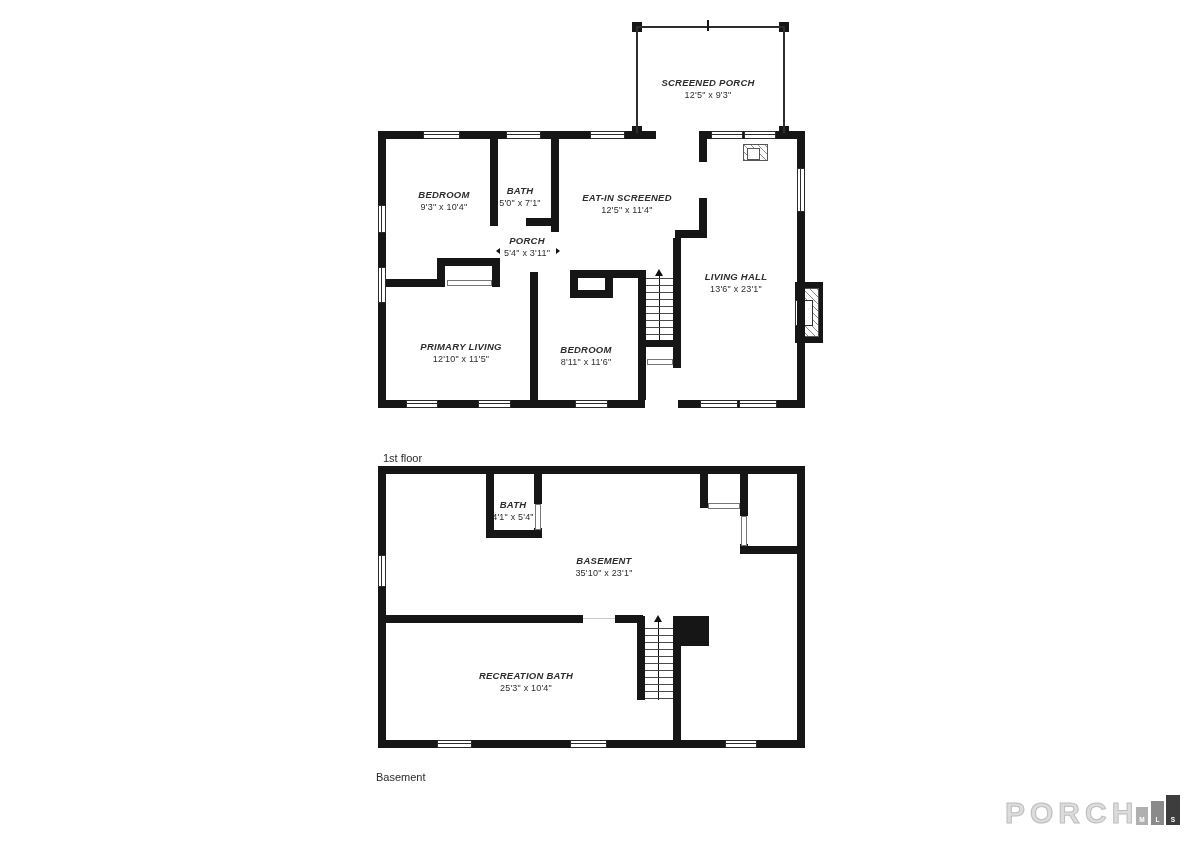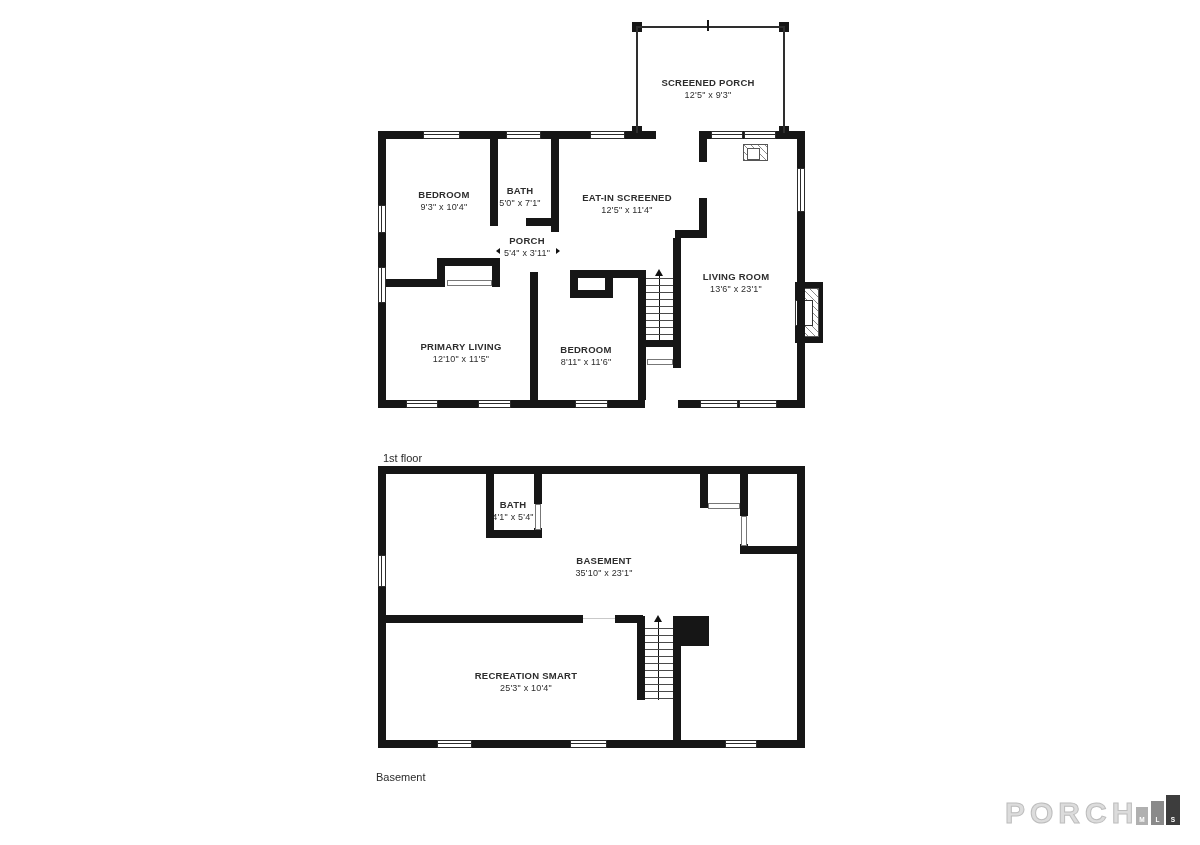--- a/index.html
+++ b/index.html
@@ -11,21 +11,21 @@
   .winh::after{content:"";position:absolute;left:0;right:0;top:2px;border-top:1px solid #2b2b2b;}
   .winv::after{content:"";position:absolute;top:0;bottom:0;left:2px;border-left:1px solid #2b2b2b;}
   .door{position:absolute;background:#fff;border:1px solid #777;box-sizing:border-box;}
   .treads{position:absolute;background:repeating-linear-gradient(to bottom,#4a4a4a 0 1px,transparent 1px 7px);}
   .shaft{position:absolute;background:#111;}
   .arrow-up{position:absolute;width:0;height:0;border-left:4px solid transparent;border-right:4px solid transparent;border-bottom:7px solid #111;}
   .hatch{position:absolute;background:repeating-linear-gradient(45deg,#8a8a8a 0 1px,#ffffff 1px 5px);border:1px solid #555;box-sizing:border-box;}
   .fwbox{position:absolute;background:#fff;border:1px solid #333;box-sizing:border-box;}
   .openline{position:absolute;background:#c9c9c9;}
   .rlabel{position:absolute;transform:translateX(-50%);text-align:center;color:#2d2d2d;white-space:nowrap;}
-  .rname{font-size:9.5px;font-weight:bold;letter-spacing:.25px;line-height:12px;}
+  .rname{font-size:9.5px;font-weight:bold;letter-spacing:.25px;line-height:12px;font-style:italic;}
   .rdims{font-size:9px;line-height:12px;letter-spacing:.2px;}
   .caption{position:absolute;font-size:11px;color:#2a2a2a;}
   .tri-left{position:absolute;width:0;height:0;border-top:3px solid transparent;border-bottom:3px solid transparent;border-right:4px solid #111;}
   .tri-right{position:absolute;width:0;height:0;border-top:3px solid transparent;border-bottom:3px solid transparent;border-left:4px solid #111;}
   #wordmark{position:absolute;left:1005px;top:799px;font-size:30px;line-height:28px;font-weight:bold;
             letter-spacing:5px;color:#dcdcdc;-webkit-text-stroke:1px #bdbdbd;}
   .blk{position:absolute;color:#ffffff;font-size:6.5px;font-weight:bold;display:flex;align-items:flex-end;justify-content:center;padding-bottom:2px;box-sizing:border-box;}
   .blk-m{left:1136px;top:807px;width:12px;height:18px;background:#b0b0b0;}
   .blk-l{left:1151px;top:801px;width:13px;height:24px;background:#8a8a8a;}
   .blk-s{left:1166px;top:795px;width:14px;height:30px;background:#3d3d3d;}
@@ -51,42 +51,42 @@
     <div class="rname">EAT-IN SCREENED</div>
     <div class="rdims">12'5" x 11'4"</div>
   </div>
   <div class="rlabel" style="left:527px;top:235px">
     <div class="rname">PORCH</div>
     <div class="rdims">5'4" x 3'11"</div>
   </div>
   <div class="tri-left" style="left:496px;top:248px"></div>
   <div class="tri-right" style="left:556px;top:248px"></div>
   <div class="rlabel" style="left:736px;top:271px">
-    <div class="rname">LIVING ROOM</div>
+    <div class="rname">LIVING HALL</div>
     <div class="rdims">13'6" x 23'1"</div>
   </div>
   <div class="rlabel" style="left:461px;top:341px">
     <div class="rname">PRIMARY LIVING</div>
     <div class="rdims">12'10" x 11'5"</div>
   </div>
   <div class="rlabel" style="left:586px;top:344px">
     <div class="rname">BEDROOM</div>
     <div class="rdims">8'11" x 11'6"</div>
   </div>
 
   <div class="rlabel" style="left:513px;top:499px">
     <div class="rname">BATH</div>
     <div class="rdims">4'1" x 5'4"</div>
   </div>
   <div class="rlabel" style="left:604px;top:555px">
     <div class="rname">BASEMENT</div>
     <div class="rdims">35'10" x 23'1"</div>
   </div>
   <div class="rlabel" style="left:526px;top:670px">
-    <div class="rname">RECREATION SMART</div>
+    <div class="rname">RECREATION BATH</div>
     <div class="rdims">25'3" x 10'4"</div>
   </div>
 
   <div class="caption" style="left:383px;top:452px">1st floor</div>
   <div class="caption" style="left:376px;top:771px">Basement</div>
 
   <div class="arrow-up" style="left:655px;top:269px"></div>
   <div class="shaft" style="left:659px;top:275px;width:1px;height:65px"></div>
   <div class="treads" style="left:646px;top:278px;width:27px;height:62px"></div>
   <div class="arrow-up" style="left:654px;top:615px"></div>

